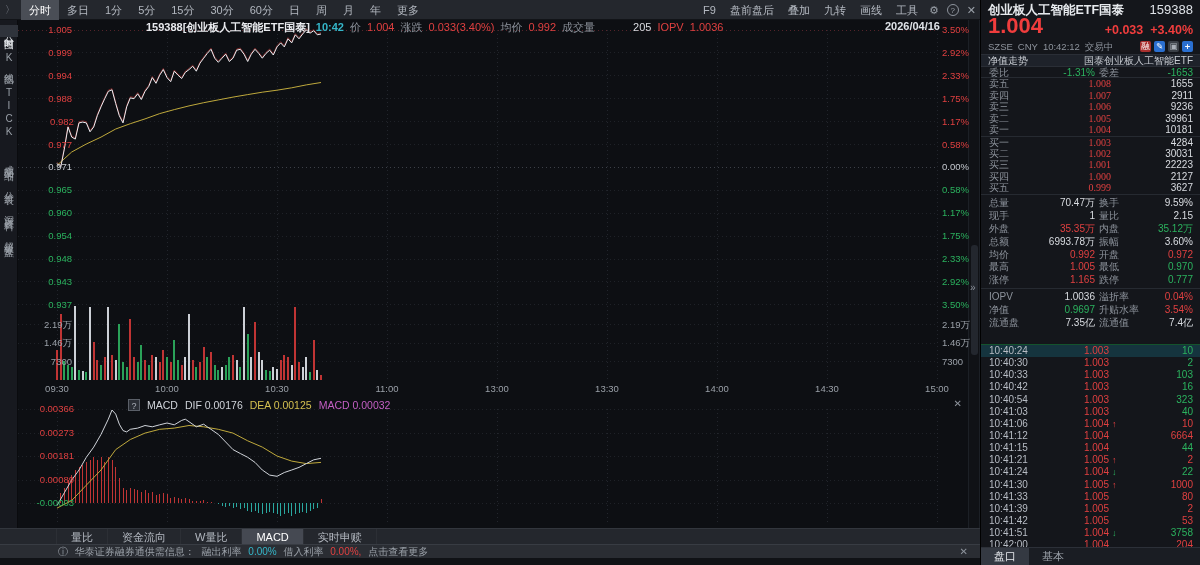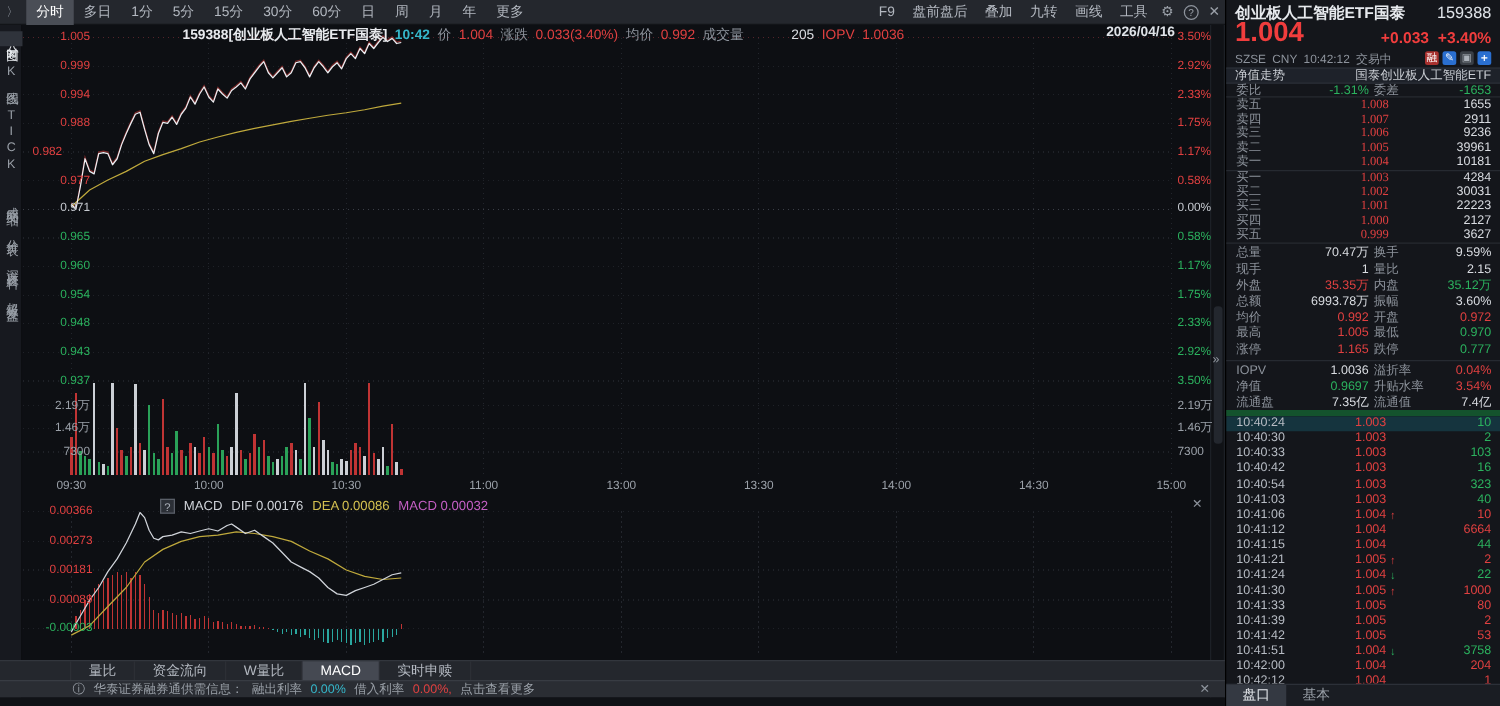--- a/index.html
+++ b/index.html
@@ -85,21 +85,21 @@
   .p-v2{position:absolute;left:140px;right:7px;text-align:right;}
   #book{position:absolute;left:0;top:77px;width:100%;border-top:1px solid #262a31;}
   .bk-row{position:relative;height:11.6px;font-size:10px;line-height:11.6px;}
   .bk-row.buy-first{border-top:1px solid #262a31;}
   .bk-l{position:absolute;left:8px;color:#8d939c;}
   .bk-p{position:absolute;left:60px;width:70px;text-align:right;color:#e04040;font-family:Liberation Serif, serif;}
   .bk-v{position:absolute;right:7px;left:140px;text-align:right;color:#d9dce1;}
   #stats{position:absolute;left:0;top:194px;width:100%;border-top:1px solid #262a31;padding-top:2px;}
   #stats2{position:absolute;left:0;top:288px;width:100%;border-top:1px solid #262a31;padding-top:2px;}
   .st-row{position:relative;height:12.9px;font-size:10px;line-height:12.9px;}
-  #ticks{position:absolute;left:0;top:328px;width:100%;height:219px;border-top:5px solid #14532d;overflow:hidden;}
+  #ticks{position:absolute;left:0;top:344px;width:100%;height:219px;border-top:1px solid #14532d;overflow:hidden;}
   .tk-row{position:relative;height:12.15px;font-size:10px;line-height:12.15px;}
   .tk-row.hl{background:#15343e;}
   .tk-t{position:absolute;left:8px;color:#b7bcc4;}
   .tk-p{position:absolute;left:58px;width:70px;text-align:right;color:#e04040;}
   .tk-a{position:absolute;left:131px;font-size:9px;}
   .tk-v{position:absolute;right:7px;left:145px;text-align:right;}
   #rp-tabs{position:absolute;left:0;top:547px;width:100%;height:18px;background:#1a1d23;border-top:1px solid #2c3038;display:flex;font-size:11px;}
   .rp-tab{padding:0 13px;line-height:17px;color:#9aa0a8;}
   .rp-tab.sel{background:#343942;color:#e6e9ed;}
 </style>
@@ -342,21 +342,21 @@
       </svg>
     <div id="chart-header">
       <span class="h-sym">159388[创业板人工智能ETF国泰]</span><span class="h-cyan">10:42</span><span class="h-lbl">价</span><span class="h-red">1.004</span><span class="h-lbl">涨跌</span><span class="h-red">0.033(3.40%)</span><span class="h-lbl">均价</span><span class="h-red">0.992</span><span class="h-lbl">成交量</span><span class="h-wht">205</span><span class="h-red">IOPV</span><span class="h-red">1.0036</span>
     </div>
     <div id="chart-date">2026/04/16</div>
     <div id="axis-layer">
         <div class="ax ax-r" style="left: 2px; width: 52px; text-align: right; top: 5px;">1.005</div>
         <div class="ax ax-r" style="left: 2px; width: 52px; text-align: right; top: 27.9px;">0.999</div>
         <div class="ax ax-r" style="left: 2px; width: 52px; text-align: right; top: 50.8px;">0.994</div>
         <div class="ax ax-r" style="left: 2px; width: 52px; text-align: right; top: 73.7px;">0.988</div>
-        <div class="ax ax-r" style="left: 8px; width: 52px; text-align: left; top: 96.6px;">0.982</div>
+        <div class="ax ax-r" style="left: 18px; width: 52px; text-align: center; top: 96.6px;">0.982</div>
         <div class="ax ax-r" style="left: 2px; width: 52px; text-align: right; top: 119.5px;">0.977</div>
         <div class="ax ax-w" style="left: 2px; width: 52px; text-align: right; top: 142.4px;">0.971</div>
         <div class="ax ax-g" style="left: 2px; width: 52px; text-align: right; top: 165.3px;">0.965</div>
         <div class="ax ax-g" style="left: 2px; width: 52px; text-align: right; top: 188.2px;">0.960</div>
         <div class="ax ax-g" style="left: 2px; width: 52px; text-align: right; top: 211.1px;">0.954</div>
         <div class="ax ax-g" style="left: 2px; width: 52px; text-align: right; top: 234px;">0.948</div>
         <div class="ax ax-g" style="left: 2px; width: 52px; text-align: right; top: 256.9px;">0.943</div>
         <div class="ax ax-g" style="left: 2px; width: 52px; text-align: right; top: 279.8px;">0.937</div>
         <div class="ax ax-r" style="left: 924px; width: 40px; top: 5px;">3.50%</div>
         <div class="ax ax-r" style="left: 924px; width: 40px; top: 27.9px;">2.92%</div>
@@ -389,21 +389,21 @@
         <div class="ax ax-r" style="left: 2px; width: 54px; text-align: right; top: 384px;">0.00366</div>
         <div class="ax ax-r" style="left: 2px; width: 54px; text-align: right; top: 408px;">0.00273</div>
         <div class="ax ax-r" style="left: 2px; width: 54px; text-align: right; top: 431px;">0.00181</div>
         <div class="ax ax-r" style="left: 2px; width: 54px; text-align: right; top: 455px;">0.00089</div>
         <div class="ax ax-g" style="left: 2px; width: 54px; text-align: right; top: 478px;">-0.00003</div>
       </div>
     <div id="macd-header">
       <span class="mh mh-help">?</span>
       <span class="mh mh-w">MACD</span>
       <span class="mh mh-w"><span>DIF</span> <span>0.00176</span></span>
-      <span class="mh mh-y"><span>DEA</span> <span>0.00086</span></span>
+      <span class="mh mh-y"><span>DEA</span> <span>0.00125</span></span>
       <span class="mh mh-m"><span>MACD</span> <span>0.00032</span></span>
     </div>
     <span id="macd-close">✕</span>
   </div>
 
   <div id="divider">
     <div class="thumb"></div>
     <span class="exp">»</span>
   </div>
 

